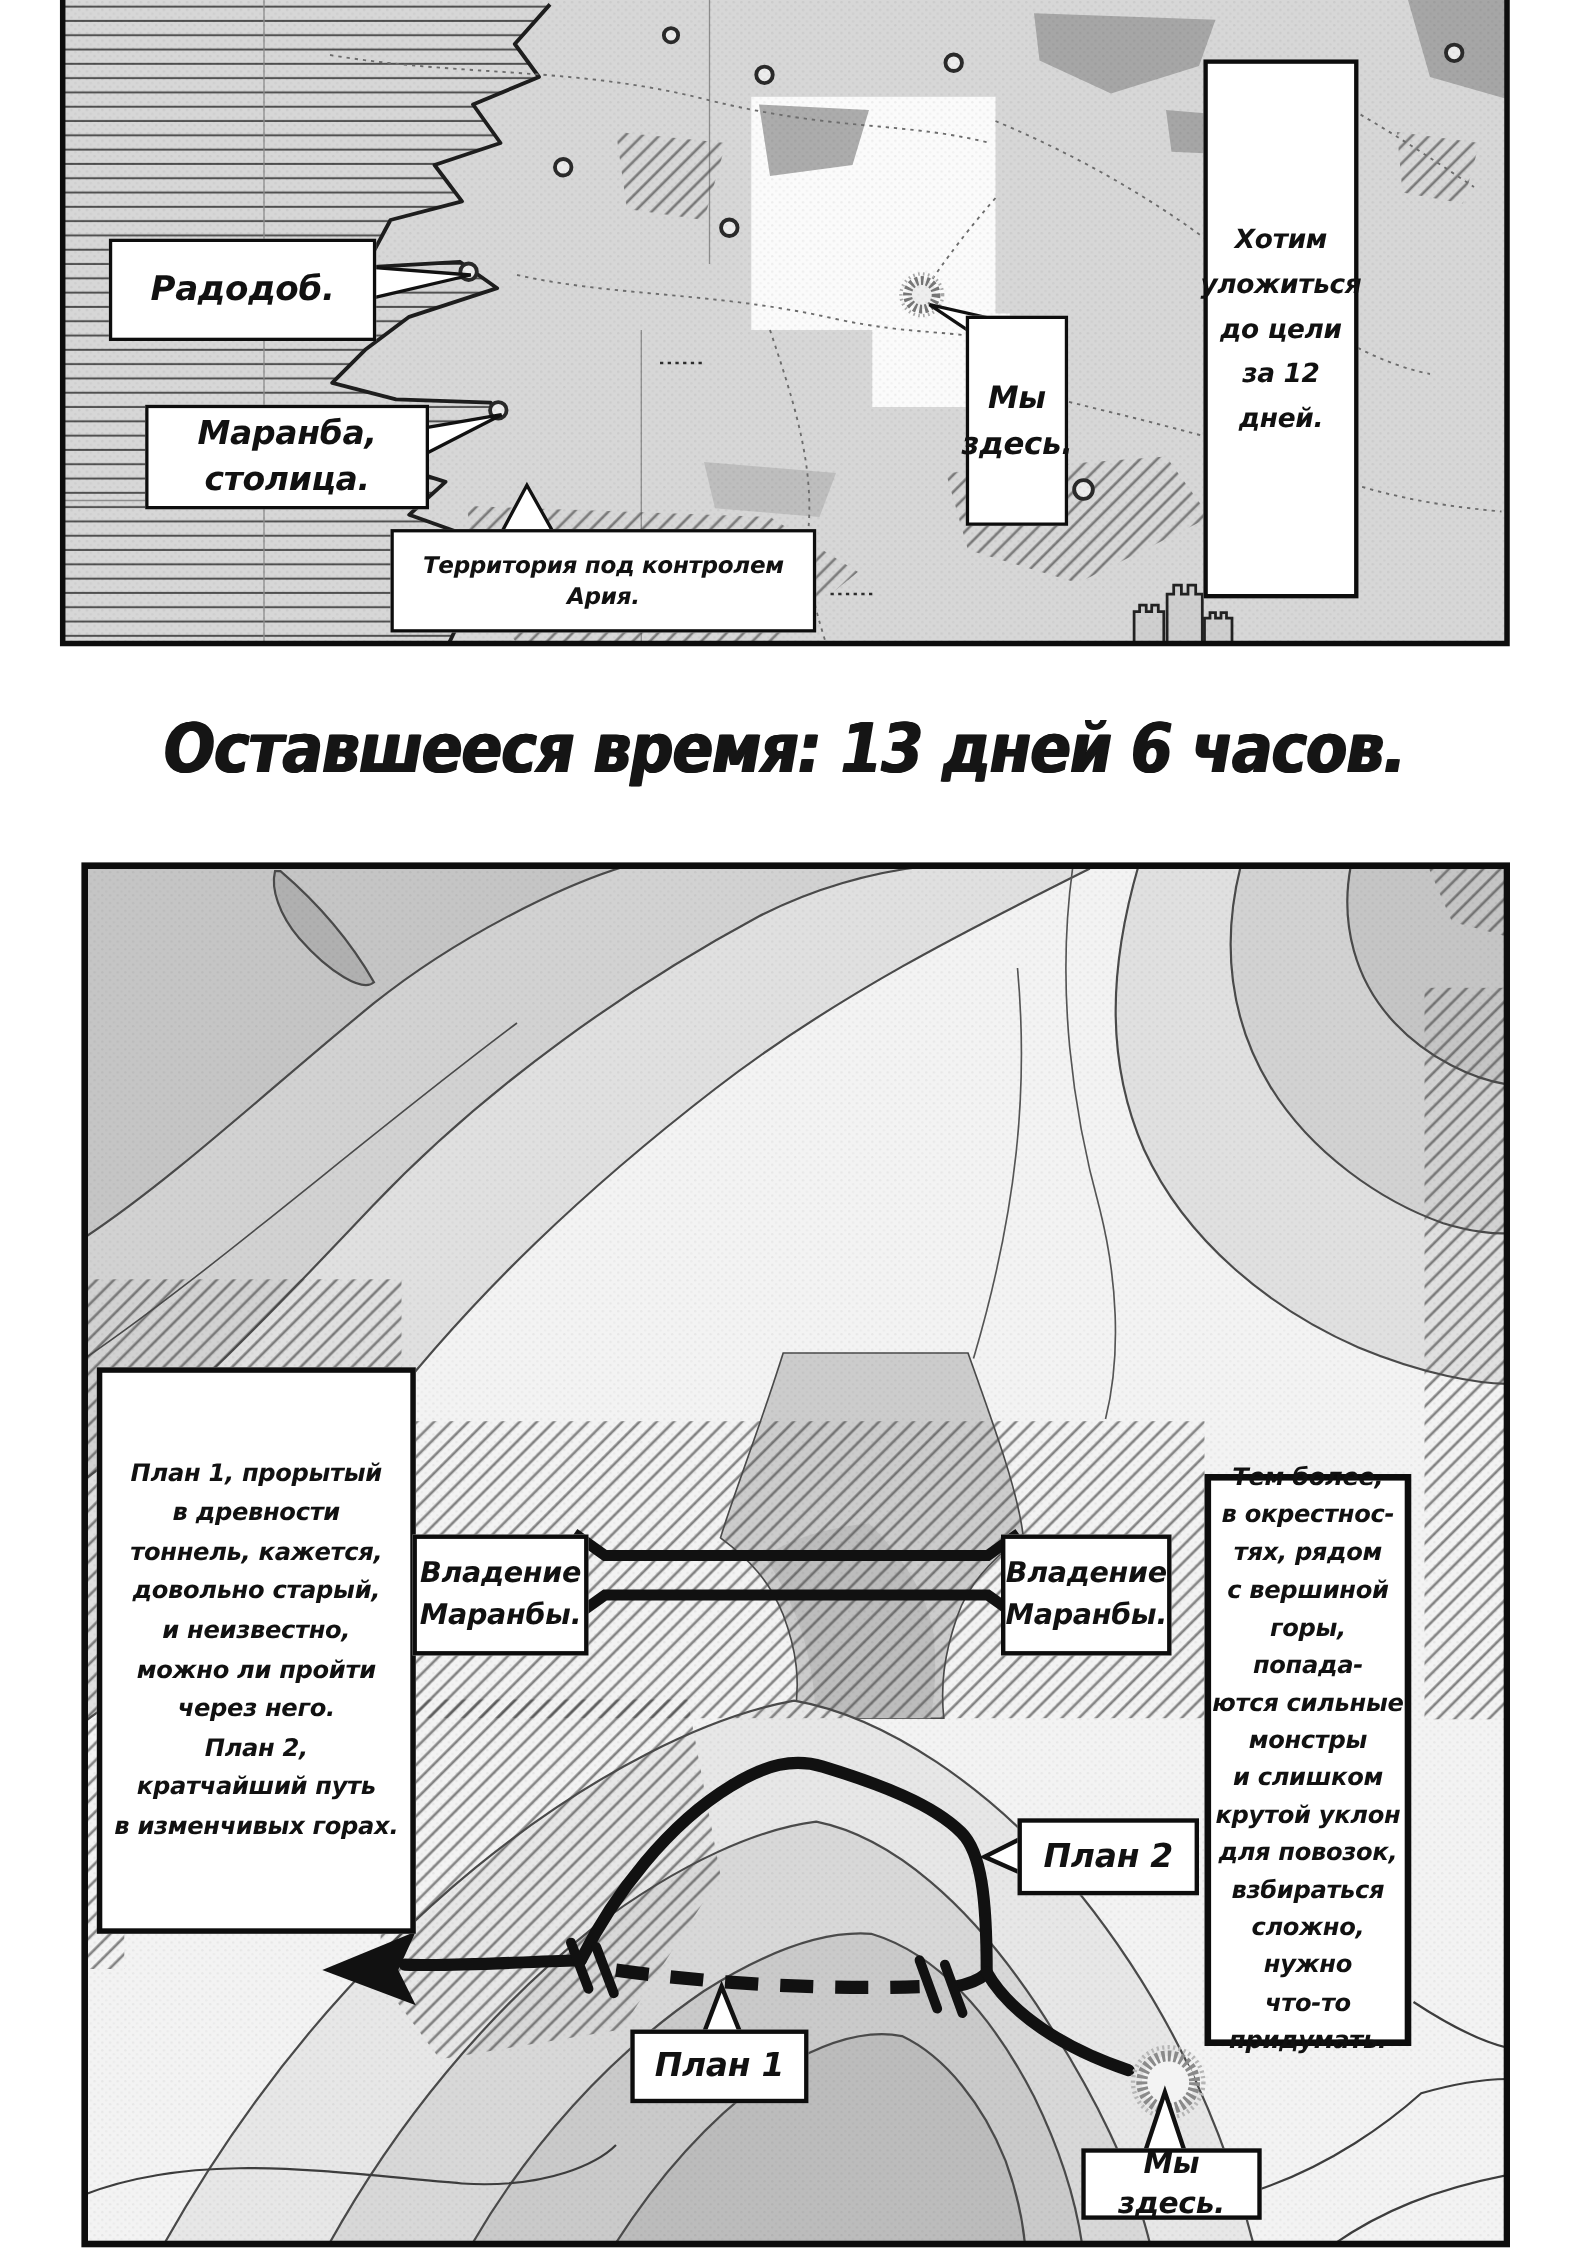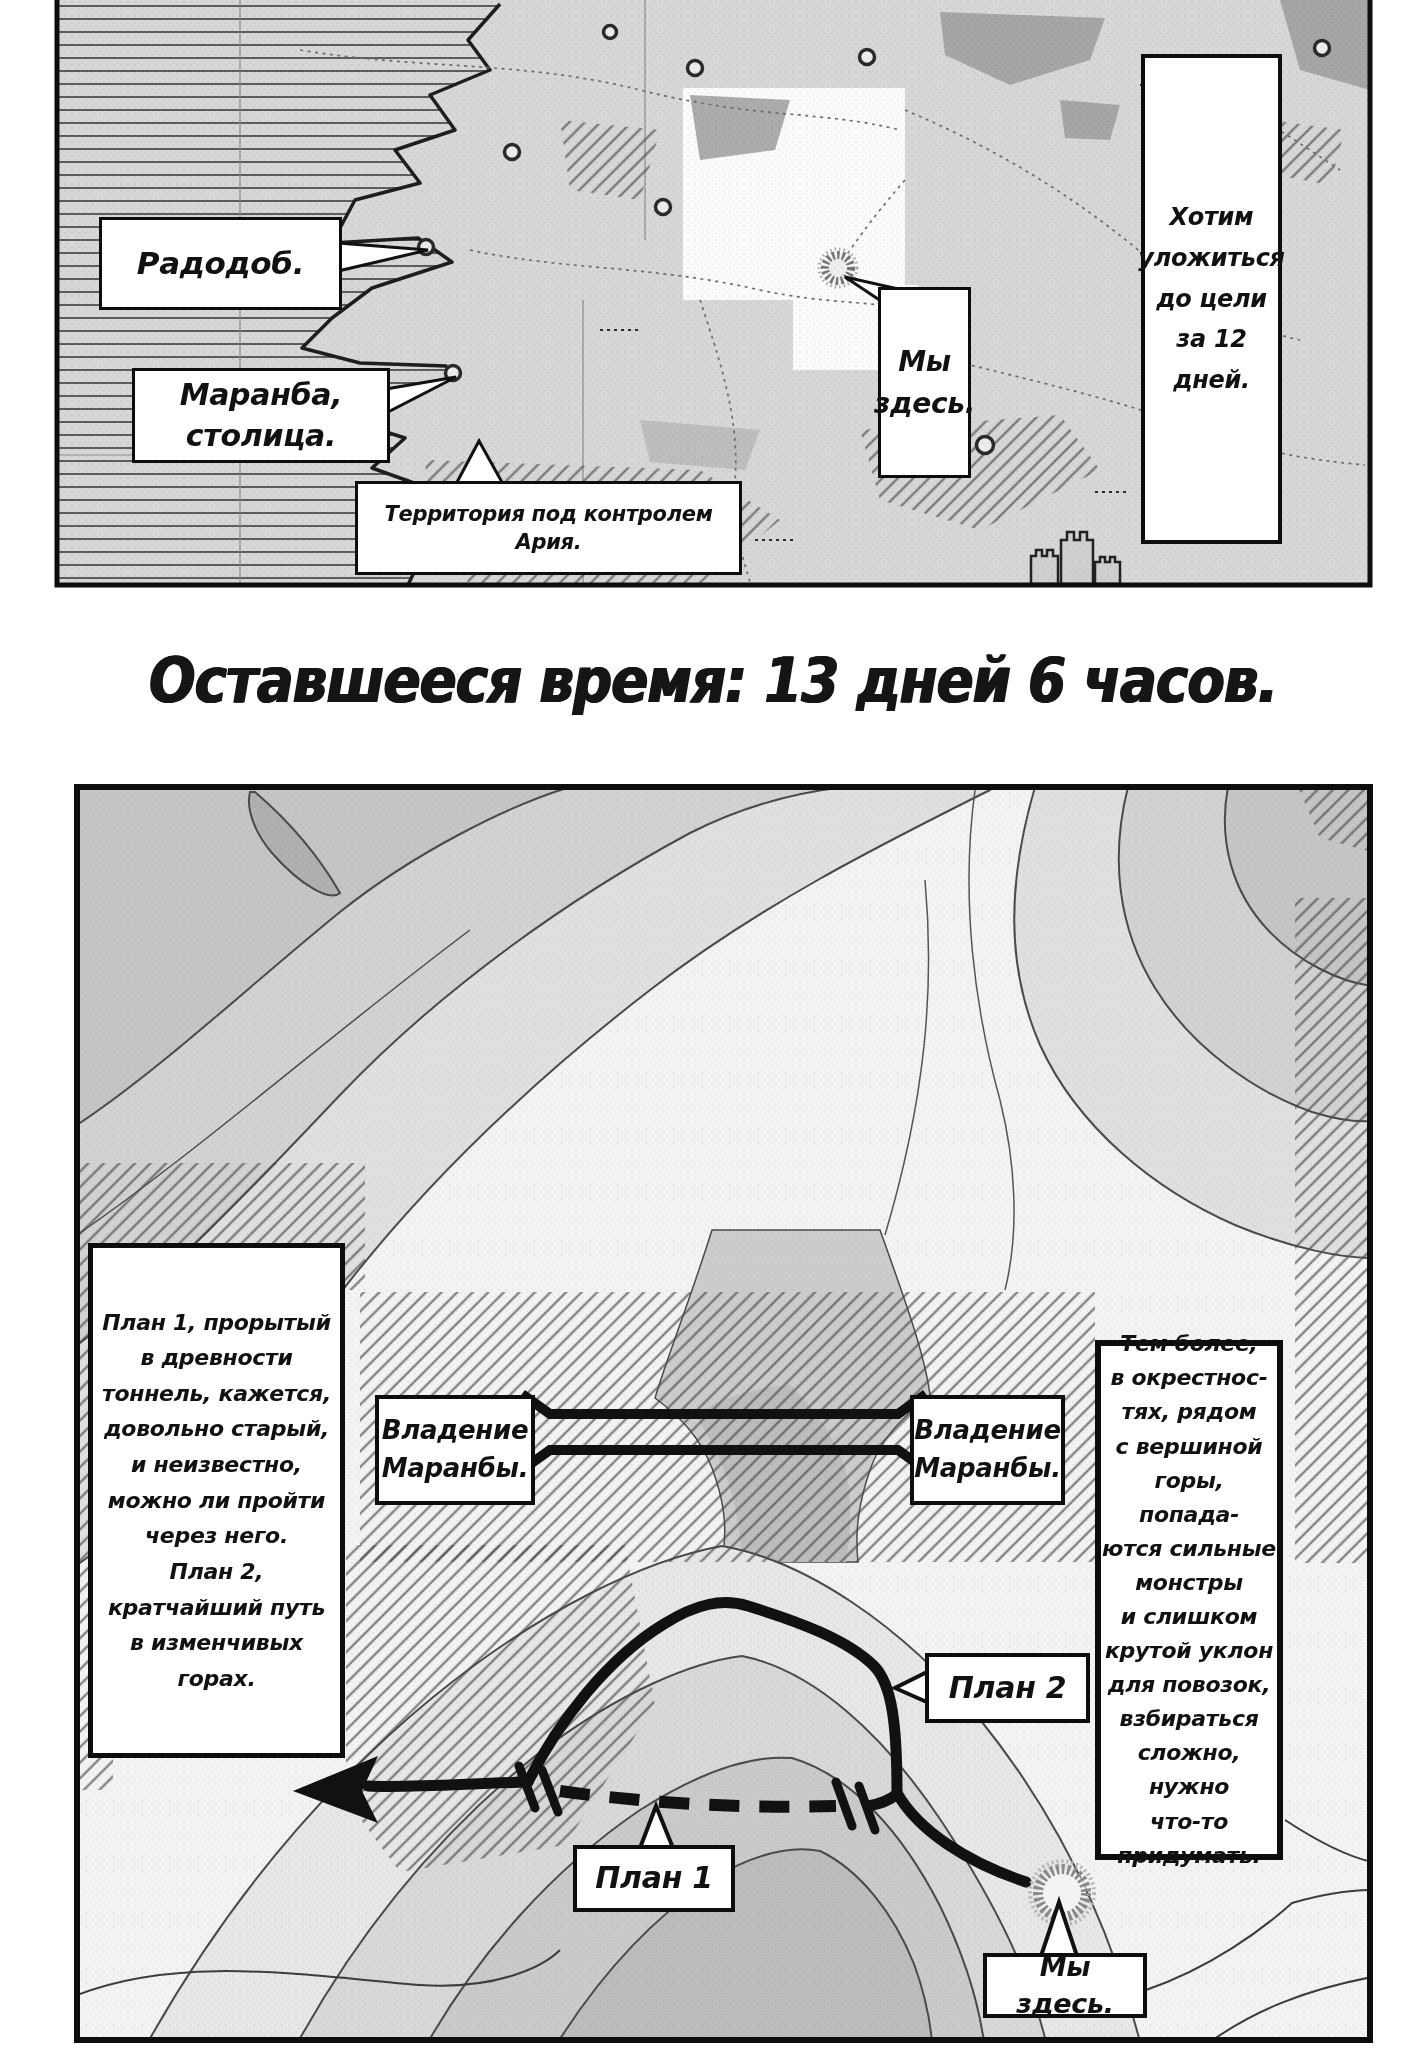--- a/index.html
+++ b/index.html
@@ -11,23 +11,23 @@
            text-align:center;font-style:italic;font-weight:bold;color:#111;
            white-space:pre-line;line-height:1.35;letter-spacing:-0.3px;}
   .headline{position:absolute;z-index:3;left:0;top:644px;width:100%;text-align:center;
             font-style:italic;font-weight:bold;font-size:62px;color:#151515;
             letter-spacing:-1px;transform:scaleX(0.88);
             text-shadow:1.4px 0 0 #151515, -0.7px 0 0 #151515;}
   .c-radodob   {left:99px;  top:217px;  width:243px; height:93px;  font-size:31px; border-width:3px;}
   .c-maranba   {left:132px; top:368px;  width:258px; height:95px;  font-size:30px; border-width:3px;}
   .c-territory {left:355px; top:481px;  width:387px; height:94px;  font-size:21px; border-width:3px;}
   .c-wehere-top{left:878px; top:287px;  width:93px;  height:191px; font-size:28px; border-width:3px; line-height:1.5;}
-  .c-deadline  {left:1141px;top:54px;   width:141px; height:490px; font-size:24px; border-width:4px; line-height:1.7;}
+  .c-deadline  {left:1094px;top:54px;   width:141px; height:490px; font-size:24px; border-width:4px; line-height:1.7;}
   .c-danger    {left:1117px;top:815px;  width:176px; height:397px; font-size:22.5px;border-width:6px; line-height:1.8;}
-  .c-plans     {left:88px;  top:1243px; width:257px; height:515px; font-size:22px; border-width:5px; line-height:1.62;}
+  .c-plans     {left:88px;  top:1243px; width:290px; height:515px; font-size:22px; border-width:5px; line-height:1.62;}
   .c-domain-l  {left:375px; top:1395px; width:160px; height:110px; font-size:26px; border-width:4px; line-height:1.45;}
   .c-domain-r  {left:910px; top:1395px; width:155px; height:110px; font-size:26px; border-width:4px; line-height:1.45;}
   .c-monsters  {left:1095px;top:1340px; width:188px; height:520px; font-size:22px; border-width:6px; line-height:1.55;}
   .c-plan2     {left:925px; top:1653px; width:165px; height:70px;  font-size:30px; border-width:4px;}
   .c-plan1     {left:573px; top:1845px; width:162px; height:67px;  font-size:30px; border-width:4px;}
   .c-wehere-bot{left:983px; top:1953px; width:164px; height:65px;  font-size:27px; border-width:4px;}
 </style>
 </head>
 <body>
 

